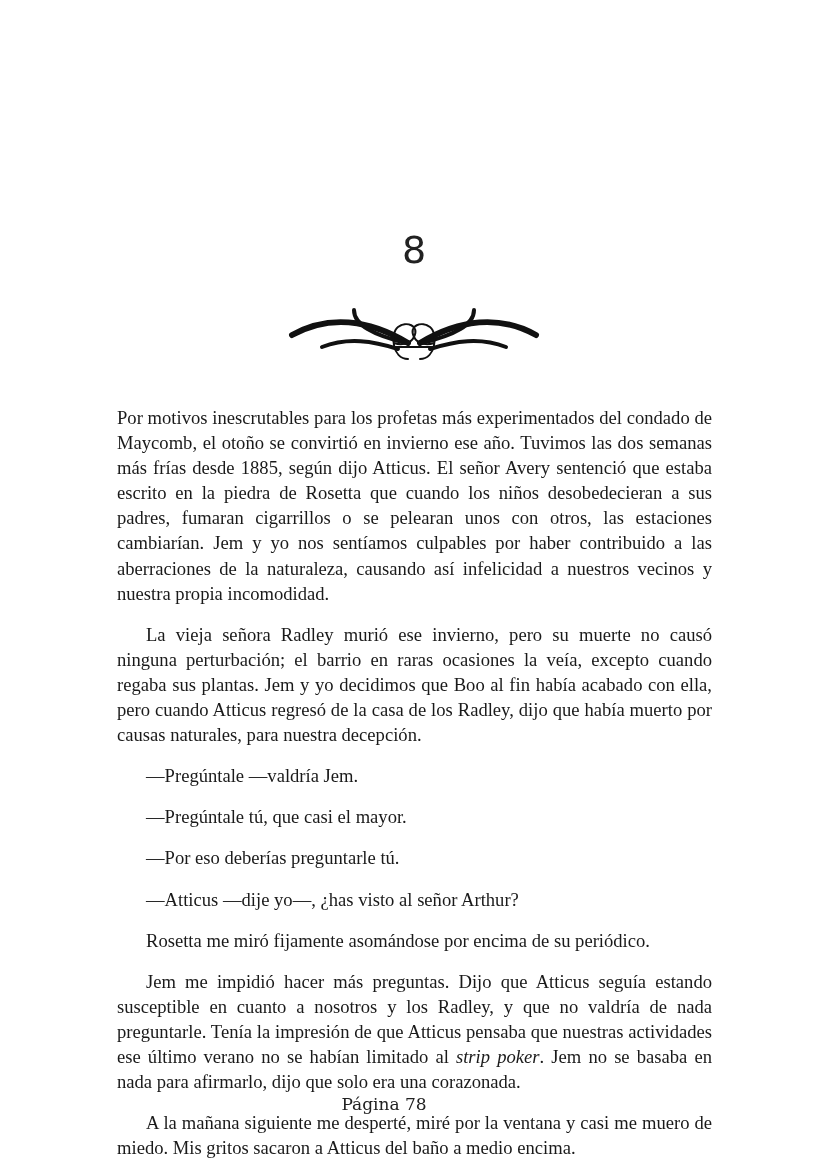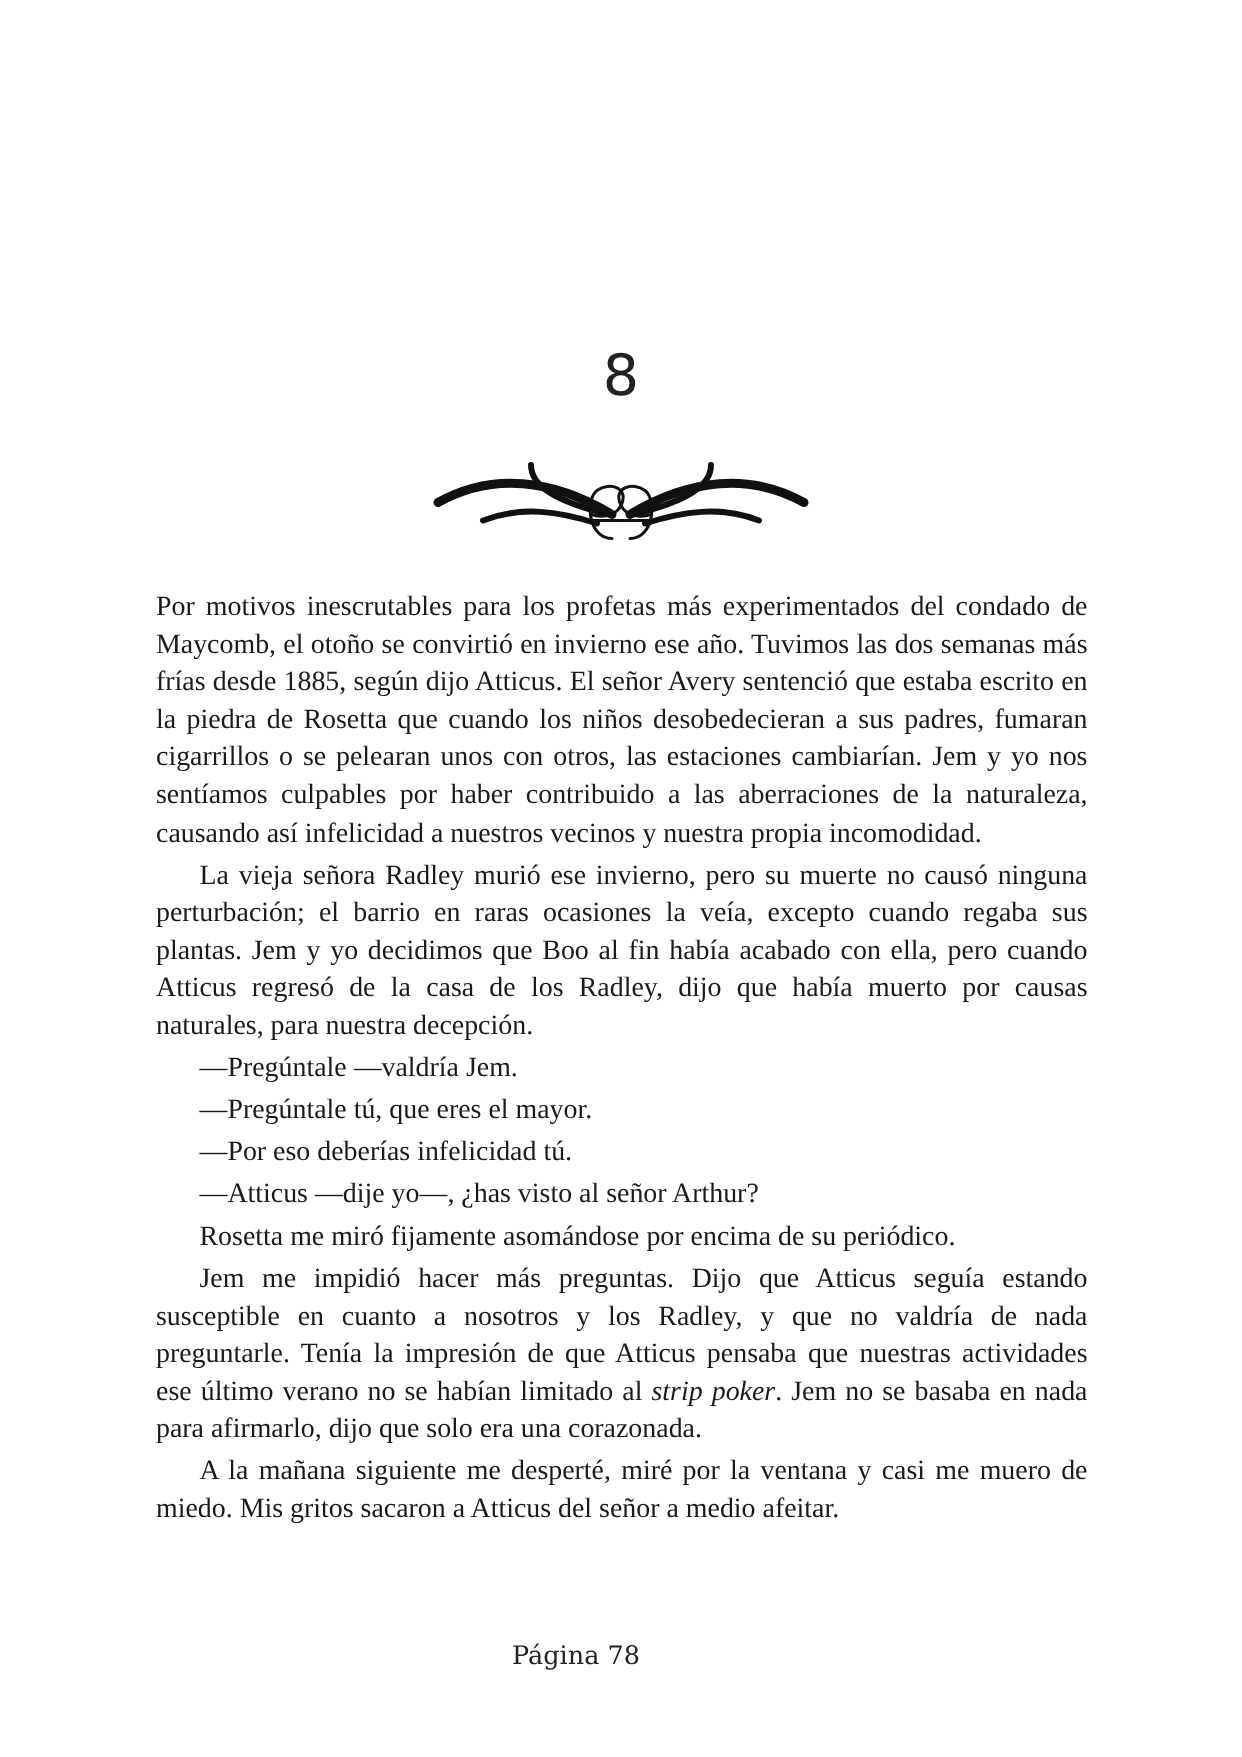--- a/index.html
+++ b/index.html
@@ -37,21 +37,21 @@
       position: absolute;
       top: 389px;
       left: 101px;
       width: 627px;
       font-family: "Liberation Serif", serif;
       font-size: 18.6px;
       line-height: 25.1px;
       color: #1a1a1a;
     }
     .body-text p {
-      margin: 3px;
+      margin: 16px;
       text-align: justify;
       text-align-last: left;
     }
     .body-text p.indent {
       text-indent: 29px;
     }
     .body-text p.dialogue {
       text-indent: 29px;
     }
     .body-text em {
@@ -95,23 +95,23 @@
 
       <path d="M132 54 C 148 54, 150 28, 142 22 C 134 16, 120 20, 126 32 C 130 40, 140 40, 146 38" stroke-width="2"></path>
       <path d="M148 42 L 126 42" stroke-width="2"></path>
     </g>
   </svg>
 
   <div class="body-text">
     <p>Por motivos inescrutables para los profetas más experimentados del condado de Maycomb, el otoño se convirtió en invierno ese año. Tuvimos las dos semanas más frías desde 1885, según dijo Atticus. El señor Avery sentenció que estaba escrito en la piedra de Rosetta que cuando los niños desobedecieran a sus padres, fumaran cigarrillos o se pelearan unos con otros, las estaciones cambiarían. Jem y yo nos sentíamos culpables por haber contribuido a las aberraciones de la naturaleza, causando así infelicidad a nuestros vecinos y nuestra propia incomodidad.</p>
     <p class="indent">La vieja señora Radley murió ese invierno, pero su muerte no causó ninguna perturbación; el barrio en raras ocasiones la veía, excepto cuando regaba sus plantas. Jem y yo decidimos que Boo al fin había acabado con ella, pero cuando Atticus regresó de la casa de los Radley, dijo que había muerto por causas naturales, para nuestra decepción.</p>
     <p class="dialogue">—Pregúntale —valdría Jem.</p>
-    <p class="dialogue">—Pregúntale tú, que eres el mayor.</p>
-    <p class="dialogue">—Por eso deberías infelicidad tú.</p>
+    <p class="dialogue">—Pregúntale tú, que casi el mayor.</p>
+    <p class="dialogue">—Por eso deberías preguntarle tú.</p>
     <p class="dialogue">—Atticus —dije yo—, ¿has visto al señor Arthur?</p>
     <p class="dialogue">Rosetta me miró fijamente asomándose por encima de su periódico.</p>
     <p class="indent"><span>Jem me impidió hacer más preguntas. Dijo que Atticus seguía estando susceptible en cuanto a nosotros y los Radley, y que no valdría de nada preguntarle. Tenía la impresión de que Atticus pensaba que nuestras actividades ese último verano no se habían limitado al </span><em>strip poker</em><span>. Jem no se basaba en nada para afirmarlo, dijo que solo era una corazonada.</span></p>
-    <p class="indent">A la mañana siguiente me desperté, miré por la ventana y casi me muero de miedo. Mis gritos sacaron a Atticus del señor a medio afeitar.</p>
+    <p class="indent">A la mañana siguiente me desperté, miré por la ventana y casi me muero de miedo. Mis gritos sacaron a Atticus del baño a medio encima.</p>
   </div>
 
   <div class="page-footer">Página 78</div>
 
 </div>
 
 </body></html>

